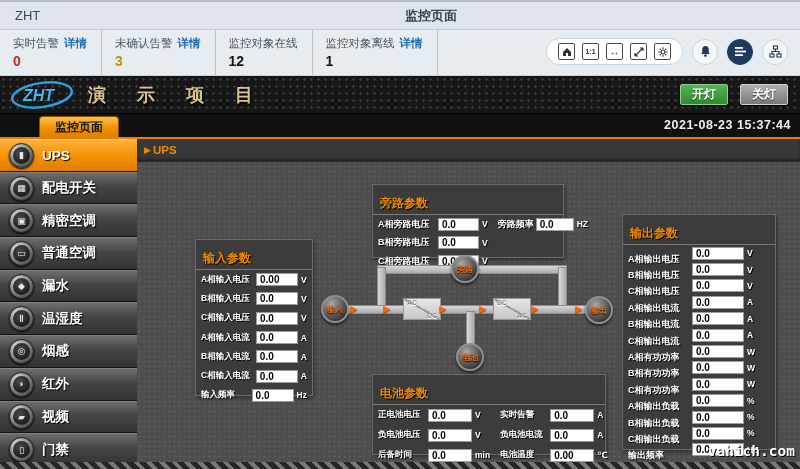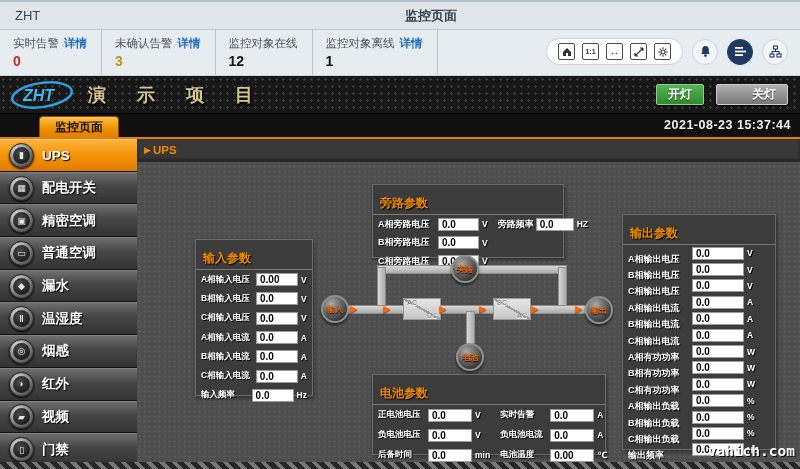--- a/index.html
+++ b/index.html
@@ -28,21 +28,21 @@
   .brandbar{height:37px;background-color:#171717;position:relative;display:flex;align-items:center;
             background-image:radial-gradient(circle,#3a3a3a 1px,transparent 1.4px);background-size:7px 7px;
             border-bottom:1px solid #000;}
   .logo{margin-left:10px;}
   .proj{margin-left:14px;font-size:18px;font-weight:bold;color:#d9c48c;letter-spacing:13px;
         text-shadow:1px 2px 2px #000;}
   .lightbtns{position:absolute;right:12px;top:8px;display:flex;gap:12px;}
   .btn{width:46px;height:19px;border-radius:2px;color:#fff;font-weight:bold;font-size:12px;
        display:flex;align-items:center;justify-content:center;cursor:pointer;text-shadow:0 1px 1px rgba(0,0,0,.6);}
   .btn.green{background:linear-gradient(#55b455,#2e8b2e);border:1px solid #8fd08f;box-shadow:0 1px 2px #000;margin-left:36px;}
-  .btn.gray{background:linear-gradient(#b0b0b0,#787878);border:1px solid #cfcfcf;box-shadow:0 1px 2px #000;padding-left:24px;}
+  .btn.gray{background:linear-gradient(#b0b0b0,#787878);border:1px solid #cfcfcf;box-shadow:0 1px 2px #000;}
   
   .tabbar{height:23px;background:#101010;position:relative;}
   .tab-active{position:absolute;left:39px;top:2px;width:78px;height:21px;
               background:linear-gradient(#ffc04d,#ef9000 55%,#e07f00);
               border:1px solid #8a4f00;border-bottom:none;border-radius:4px 4px 0 0;
               color:#141414;font-weight:bold;font-size:12px;display:flex;align-items:center;justify-content:center;cursor:pointer;}
   .timestamp{position:absolute;right:9px;top:4px;color:#f0f0f0;font-weight:bold;font-size:12.5px;letter-spacing:.5px;}
   
   .mainrow{display:flex;height:336px;border-top:2px solid #e87e04;box-sizing:border-box;position:relative;}
   .sidebar{width:137px;background:#2c2c2c;}

